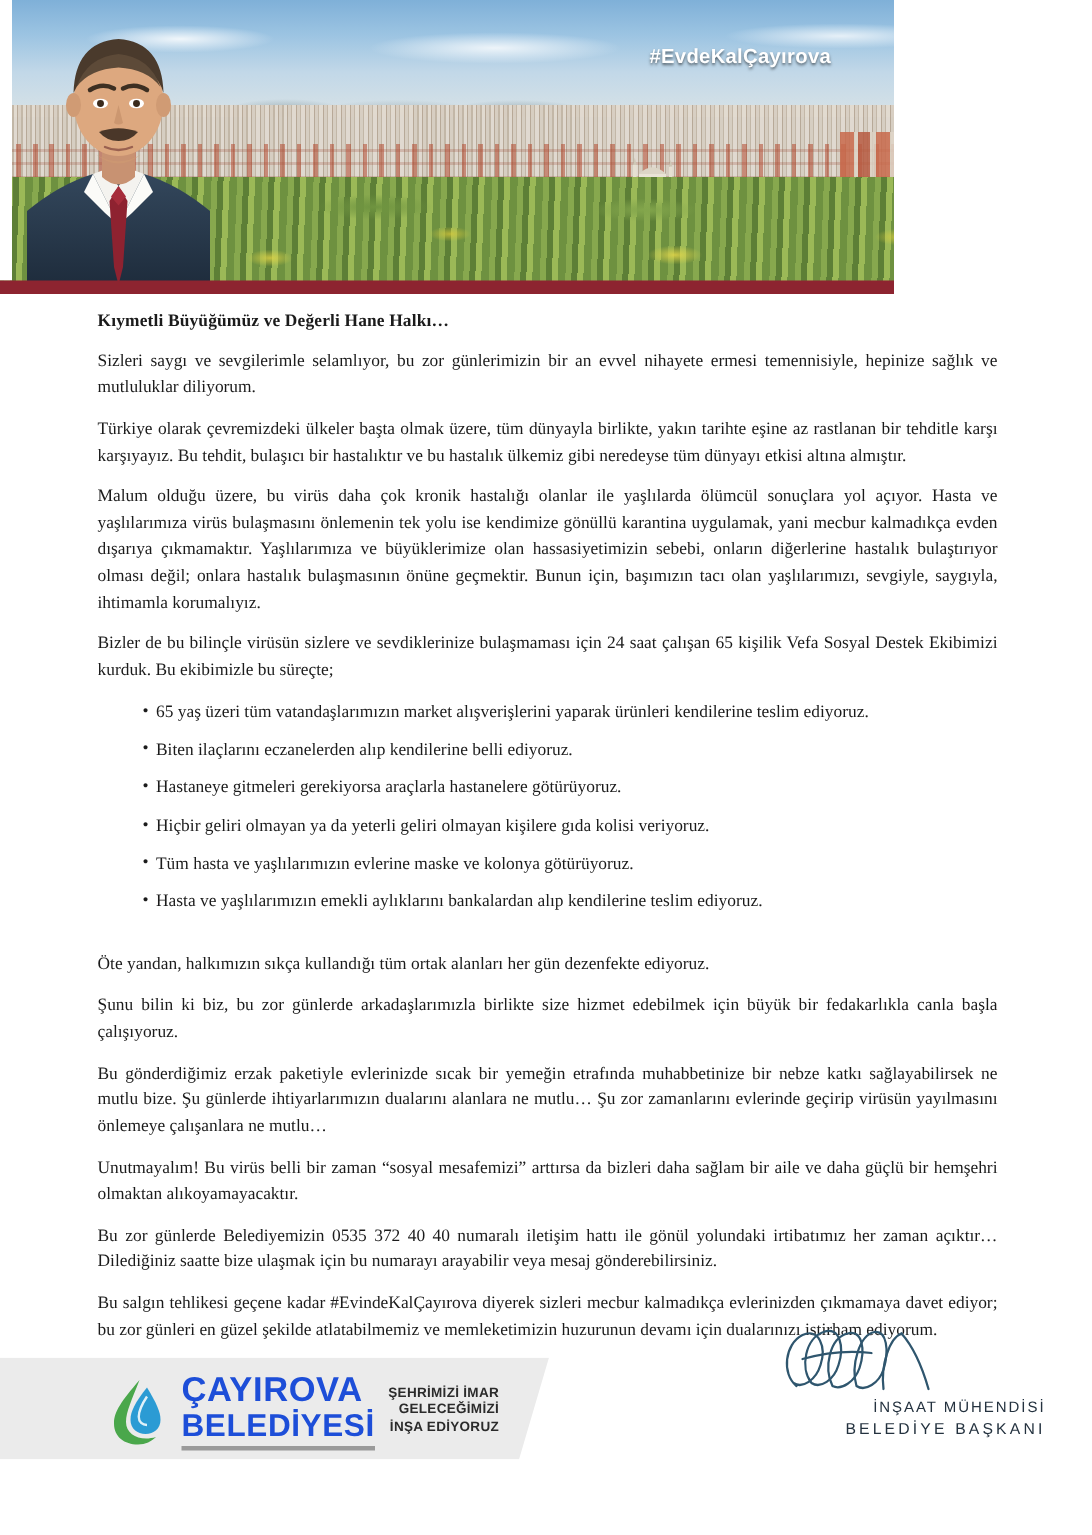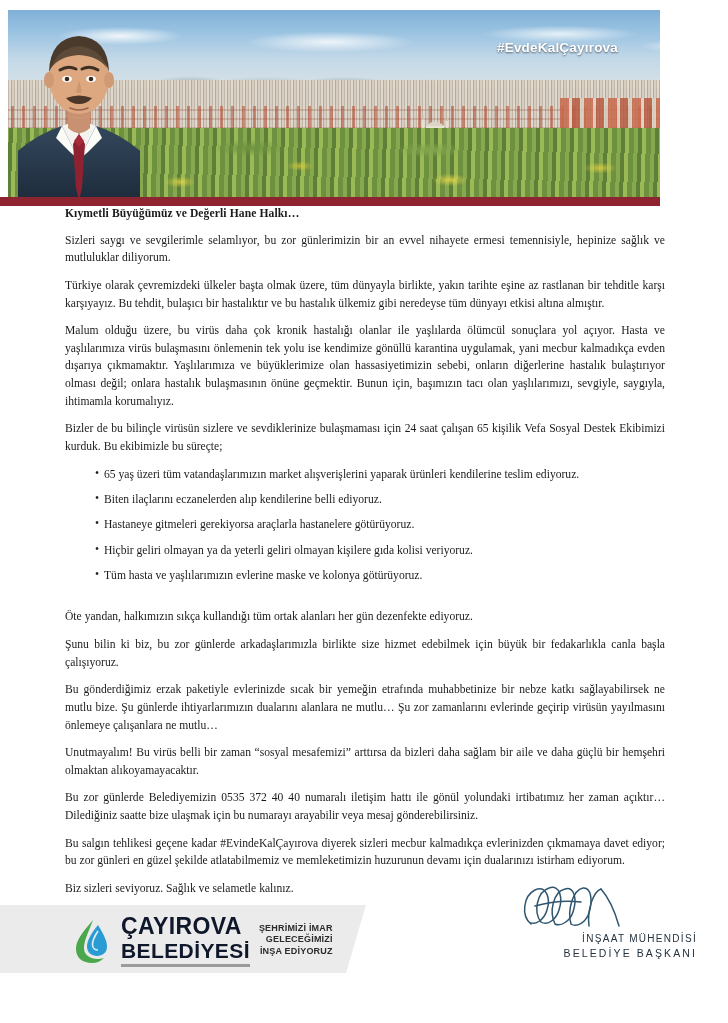--- a/index.html
+++ b/index.html
@@ -13,22 +13,22 @@
     position: relative;
     overflow: hidden;
     font-family: "Liberation Serif", "DejaVu Serif", serif;
     color: #1b1b1b;
   }
 
   
   .header {
     position: absolute;
     left: 0;
-    top: 10px;
-    width: 660px;
+    top: 0;
+    width: 596px;
     height: 196px;
     overflow: hidden;
     background: #8fb8d4;
   }
   .sky {
     position: absolute;
     left: 0; top: 0;
     width: 728px; height: 78px;
     background: linear-gradient(to bottom,
         #7fb0d8 0%, #9cc4e2 30%, #c2d8e8 62%, #d8e2e6 100%);
@@ -210,21 +210,21 @@
     position: absolute;
     left: 72px;
     top: 915px;
     display: flex;
     align-items: center;
     gap: 9px;
   }
   .drop-mark { width: 40px; height: 48px; flex: none; }
   .logo-text {
     font-family: "Liberation Sans", "DejaVu Sans", sans-serif;
-    color: #0f172a;
+    color: #1d4ed8;
     line-height: 1;
   }
   .logo-text .l1 {
     font-size: 23px;
     font-weight: bold;
     letter-spacing: .4px;
     display: block;
   }
   .logo-text .l2 {
     font-size: 21px;
@@ -384,20 +384,21 @@
   <p class="para">Türkiye olarak çevremizdeki ülkeler başta olmak üzere, tüm dünyayla birlikte, yakın tarihte eşine az rastlanan bir tehditle karşı karşıyayız. Bu tehdit, bulaşıcı bir hastalıktır ve bu hastalık ülkemiz gibi neredeyse tüm dünyayı etkisi altına almıştır.</p>
   <p class="para">Malum olduğu üzere, bu virüs daha çok kronik hastalığı olanlar ile yaşlılarda ölümcül sonuçlara yol açıyor. Hasta ve yaşlılarımıza virüs bulaşmasını önlemenin tek yolu ise kendimize gönüllü karantina uygulamak, yani mecbur kalmadıkça evden dışarıya çıkmamaktır. Yaşlılarımıza ve büyüklerimize olan hassasiyetimizin sebebi, onların diğerlerine hastalık bulaştırıyor olması değil; onlara hastalık bulaşmasının önüne geçmektir. Bunun için, başımızın tacı olan yaşlılarımızı, sevgiyle, saygıyla, ihtimamla korumalıyız.</p>
   <p class="para">Bizler de bu bilinçle virüsün sizlere ve sevdiklerinize bulaşmaması için 24 saat çalışan 65 kişilik Vefa Sosyal Destek Ekibimizi kurduk. Bu ekibimizle bu süreçte;</p>
 
   <ul class="bullets">
     <li>65 yaş üzeri tüm vatandaşlarımızın market alışverişlerini yaparak ürünleri kendilerine teslim ediyoruz.</li>
     <li>Biten ilaçlarını eczanelerden alıp kendilerine belli ediyoruz.</li>
     <li>Hastaneye gitmeleri gerekiyorsa araçlarla hastanelere götürüyoruz.</li>
     <li>Hiçbir geliri olmayan ya da yeterli geliri olmayan kişilere gıda kolisi veriyoruz.</li>
     <li>Tüm hasta ve yaşlılarımızın evlerine maske ve kolonya götürüyoruz.</li>
+    <li>Hasta ve yaşlılarımızın emekli aylıklarını bankalardan alıp kendilerine teslim ediyoruz.</li>
   </ul>
 
   <p class="para">Öte yandan, halkımızın sıkça kullandığı tüm ortak alanları her gün dezenfekte ediyoruz.</p>
   <p class="para">Şunu bilin ki biz, bu zor günlerde arkadaşlarımızla birlikte size hizmet edebilmek için büyük bir fedakarlıkla canla başla çalışıyoruz.</p>
   <p class="para">Bu gönderdiğimiz erzak paketiyle evlerinizde sıcak bir yemeğin etrafında muhabbetinize bir nebze katkı sağlayabilirsek ne mutlu bize. Şu günlerde ihtiyarlarımızın dualarını alanlara ne mutlu… Şu zor zamanlarını evlerinde geçirip virüsün yayılmasını önlemeye çalışanlara ne mutlu…</p>
   <p class="para">Unutmayalım! Bu virüs belli bir zaman “sosyal mesafemizi” arttırsa da bizleri daha sağlam bir aile ve daha güçlü bir hemşehri olmaktan alıkoyamayacaktır.</p>
   <p class="para">Bu zor günlerde Belediyemizin 0535 372 40 40 numaralı iletişim hattı ile gönül yolundaki irtibatımız her zaman açıktır… Dilediğiniz saatte bize ulaşmak için bu numarayı arayabilir veya mesaj gönderebilirsiniz.</p>
   <p class="para">Bu salgın tehlikesi geçene kadar #EvindeKalÇayırova diyerek sizleri mecbur kalmadıkça evlerinizden çıkmamaya davet ediyor; bu zor günleri en güzel şekilde atlatabilmemiz ve memleketimizin huzurunun devamı için dualarınızı istirham ediyorum.</p>
   <p class="para">Biz sizleri seviyoruz. Sağlık ve selametle kalınız.</p>
 </div>

